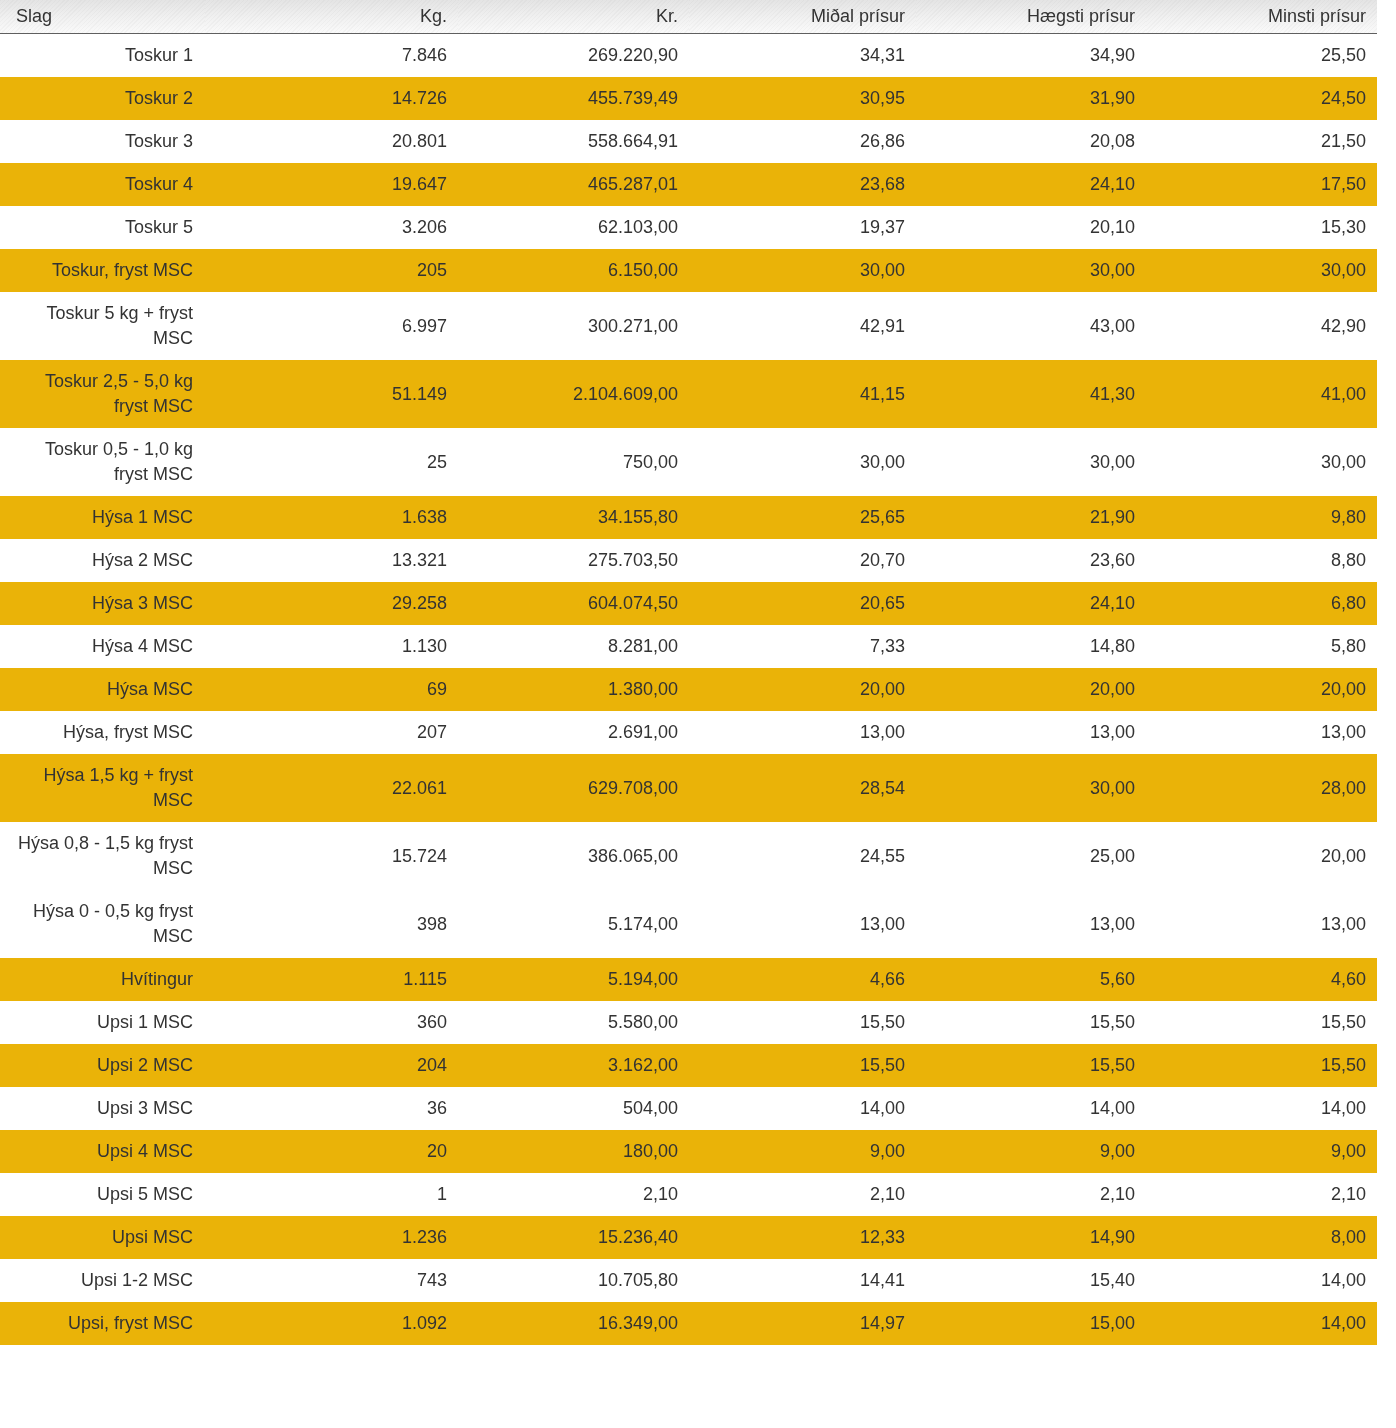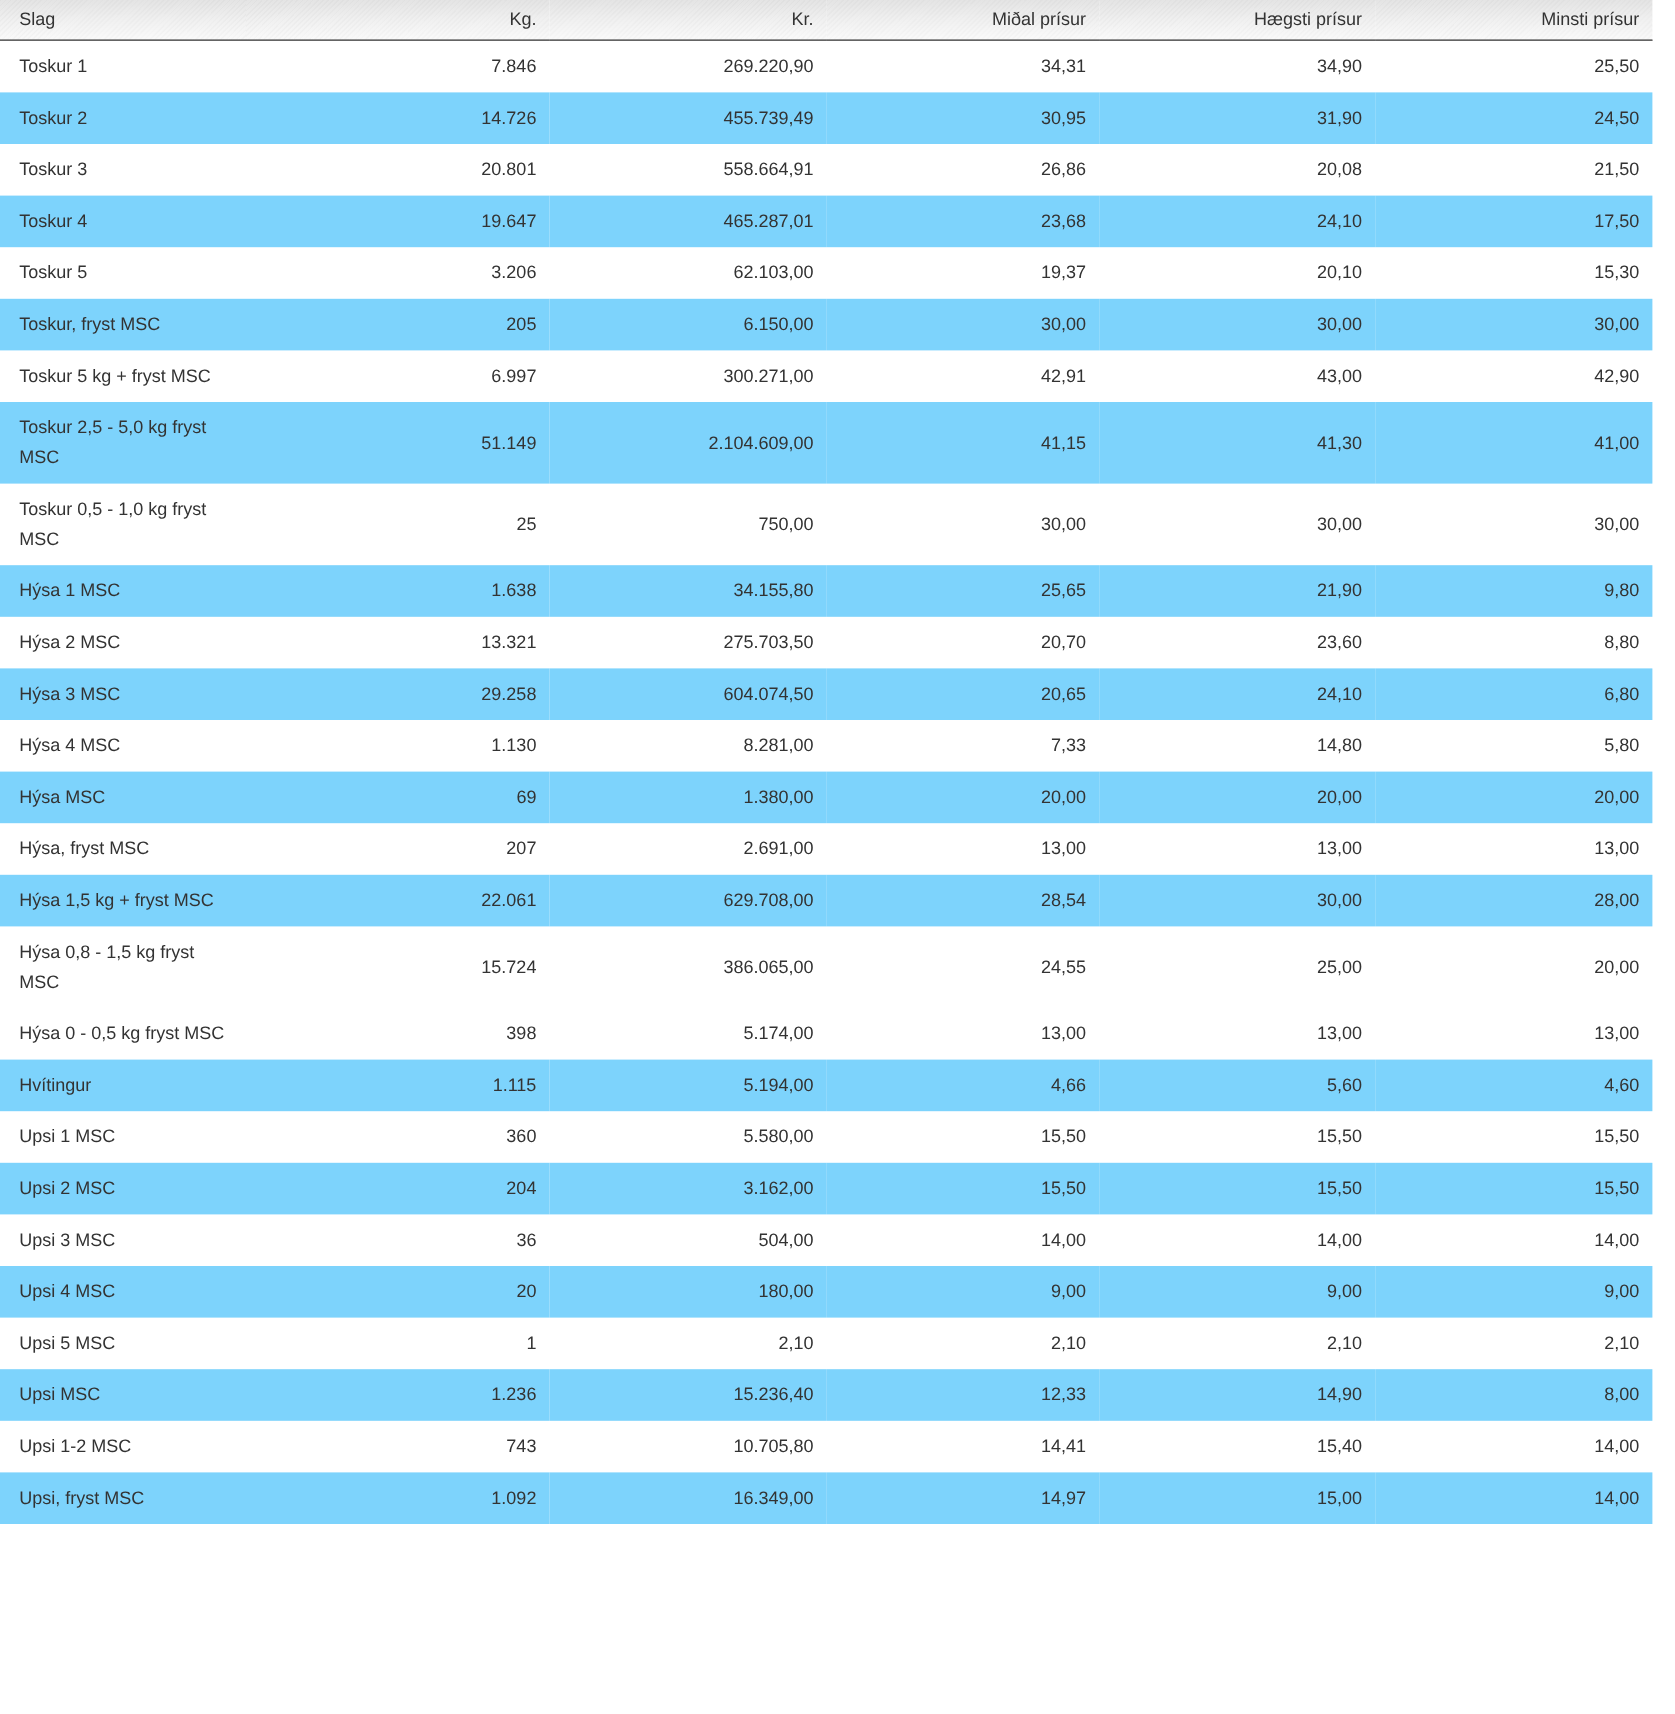--- a/index.html
+++ b/index.html
@@ -12,21 +12,21 @@
     font-family: "Liberation Sans", "DejaVu Sans", sans-serif;
   }
   .table-wrap {
     width: 1377px;
   }
   table.price-table {
     border-collapse: collapse;
     width: 100%;
     table-layout: fixed;
     color: #333333;
-    font-size: 15px;
+    font-size: 18px;
     line-height: 25px;
   }
   table.price-table thead th {
     font-weight: 400;
     text-align: right;
     padding: 4px 11px 4px 0;
     background-image:
       repeating-linear-gradient(135deg, rgba(0,0,0,0.025) 0 1px, rgba(0,0,0,0) 1px 3px),
       linear-gradient(180deg, #e4e4e4 0%, #efefef 45%, #fafafa 100%);
     border-bottom: 1px solid #5f5f5f;
@@ -35,25 +35,25 @@
   table.price-table thead th.col-left {
     text-align: left;
     padding: 4px 12px 4px 16px;
   }
   table.price-table tbody td {
     text-align: right;
     vertical-align: middle;
     padding: 9px 11px 9px 0;
   }
   table.price-table tbody td.col-left {
-    text-align: left;
+    text-align: right;
     padding: 9px 12px 9px 16px;
   }
   table.price-table tbody tr.striped {
-    background: #7dd3fc;
+    background: #eab308;
   }
 </style>
 </head>
 <body>
 
 <div class="table-wrap">
   <table class="price-table">
     <colgroup>
       <col style="width:205px">
       <col style="width:253px">

